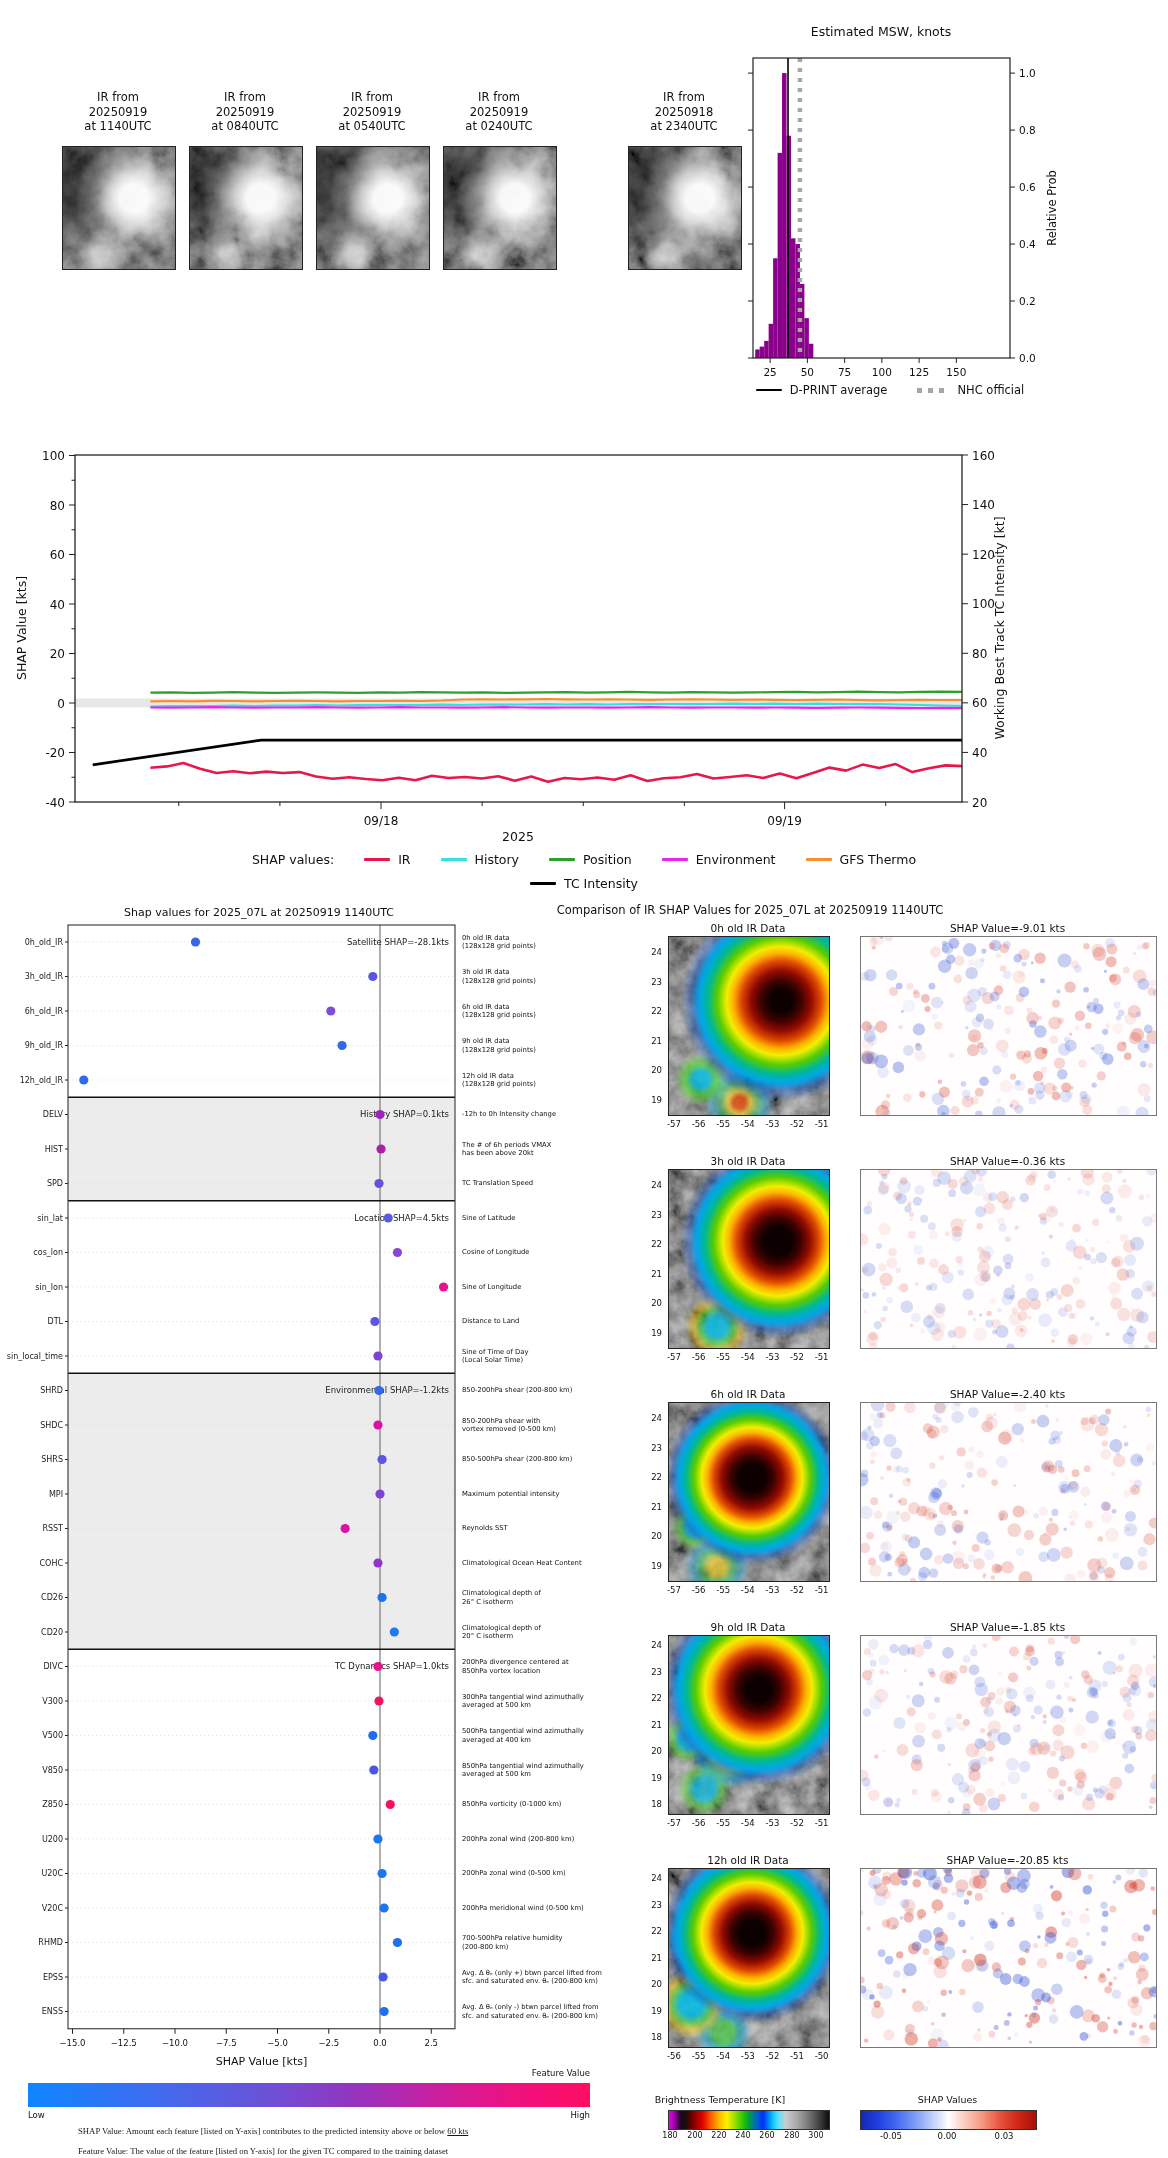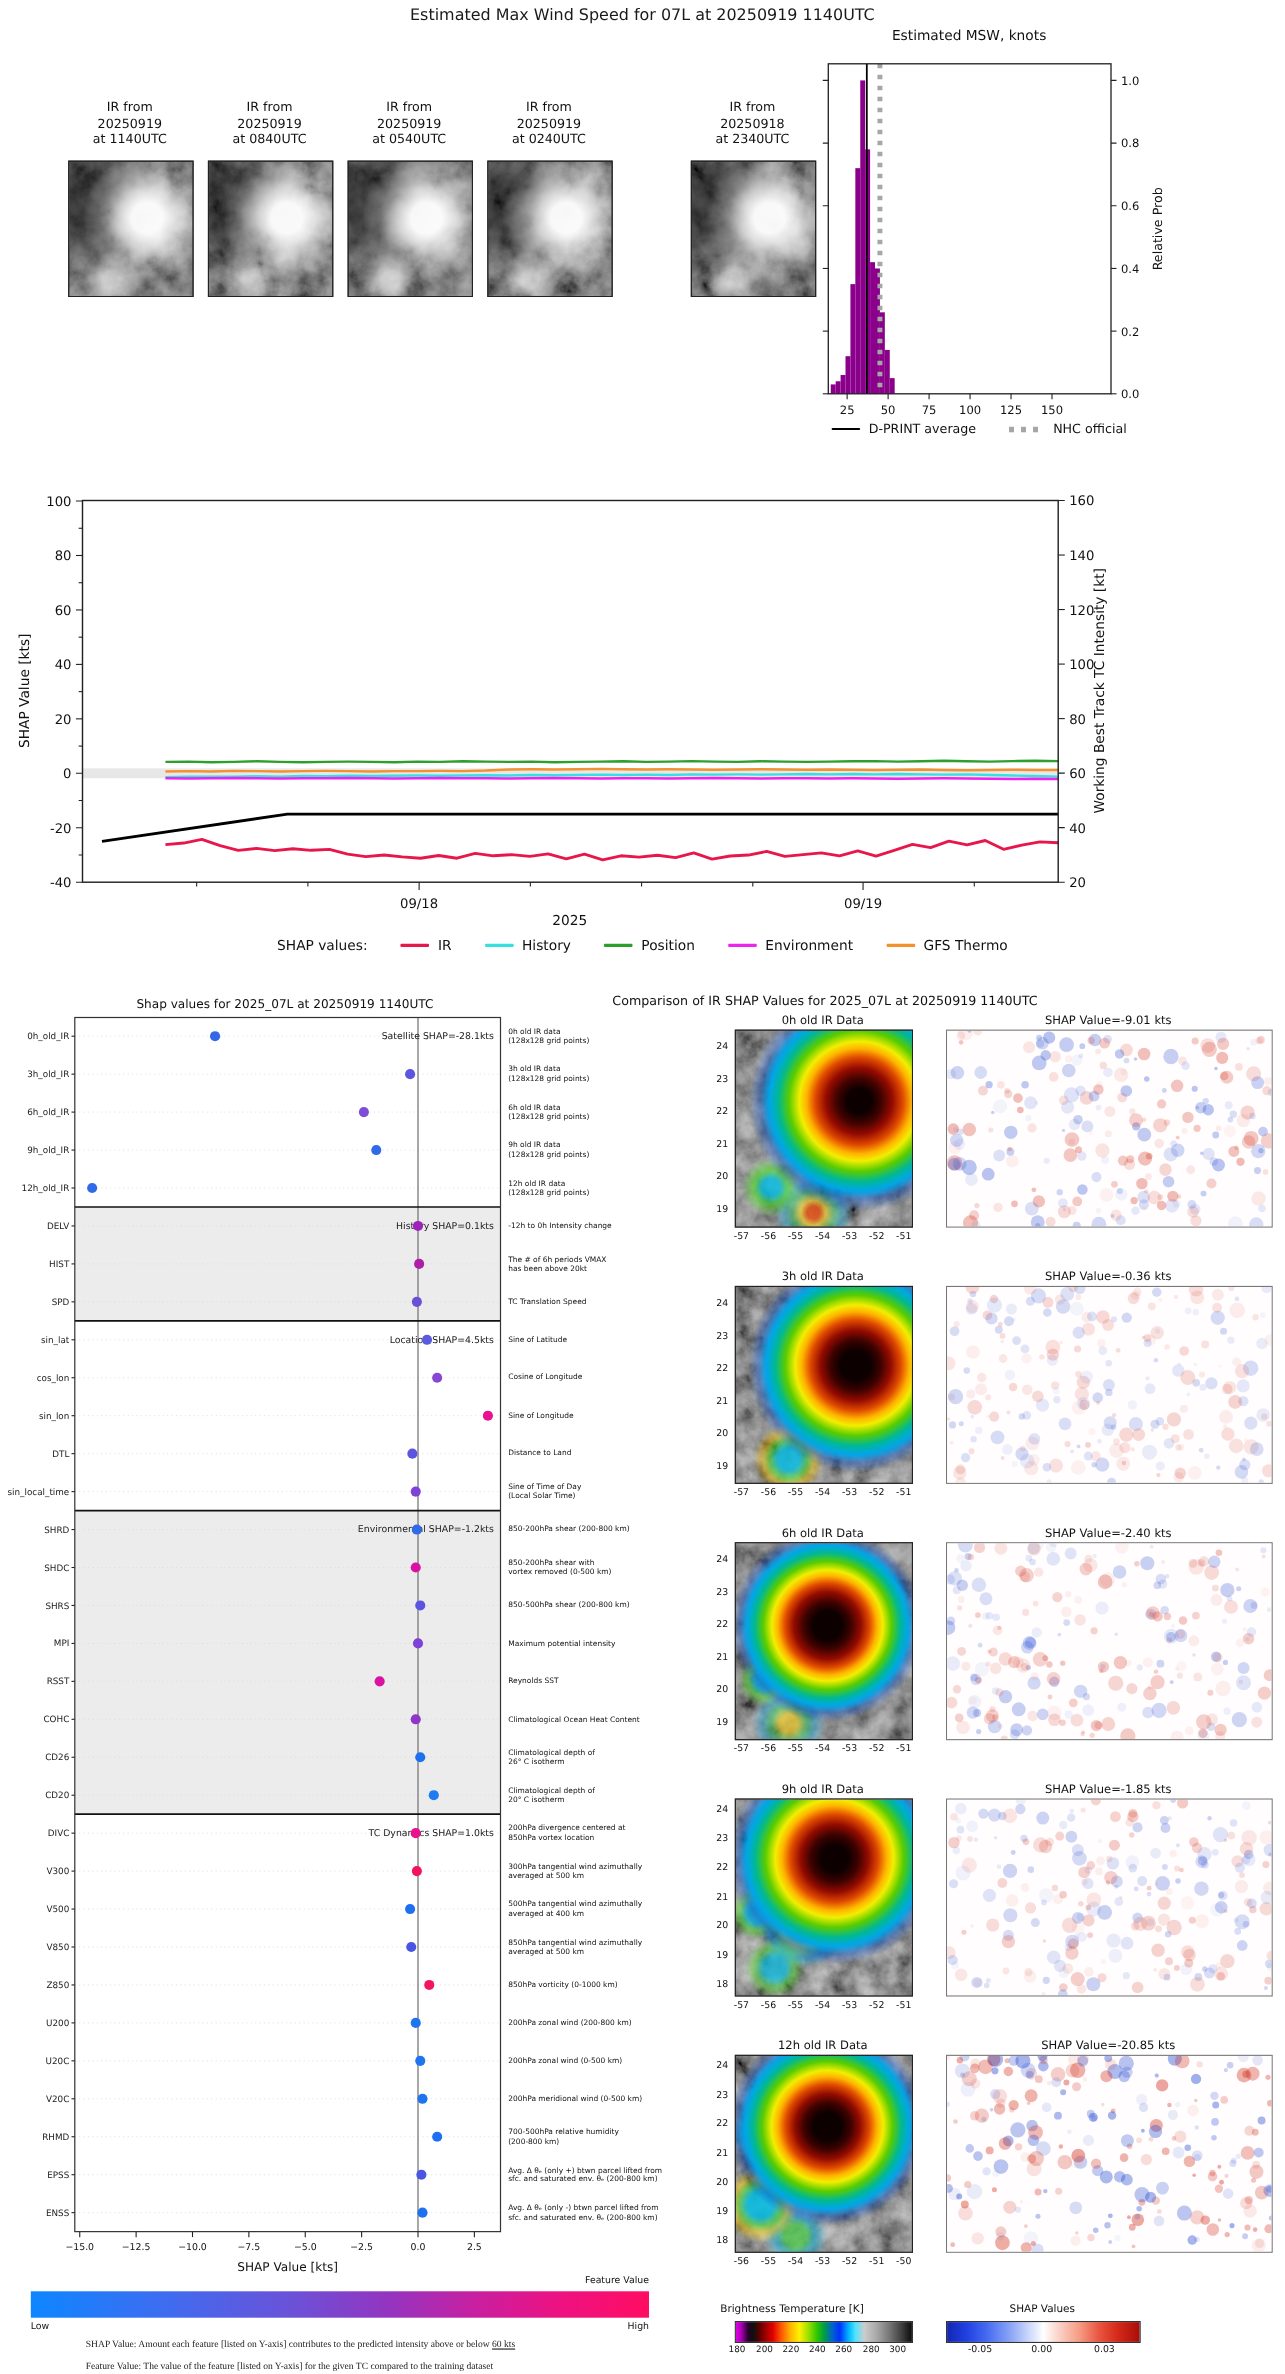--- a/index.html
+++ b/index.html
@@ -83,21 +83,20 @@
           <feTurbulence type="fractalNoise" baseFrequency="0.048" numOctaves="5" seed="19"></feTurbulence>
           <feColorMatrix type="matrix" values="0 0 0 0.95 -0.12  0 0 0 0.95 -0.12  0 0 0 0.95 -0.12  0 0 0 0 1"></feColorMatrix>
         </filter>
       <filter id="gn5" x="0" y="0" width="100%" height="100%">
           <feTurbulence type="fractalNoise" baseFrequency="0.046" numOctaves="5" seed="24"></feTurbulence>
           <feColorMatrix type="matrix" values="0 0 0 0.95 -0.12  0 0 0 0.95 -0.12  0 0 0 0.95 -0.12  0 0 0 0 1"></feColorMatrix>
         </filter>
     </defs>
   </svg>
 
-  <div class="abs ctr" id="main-title">Estimated Max Wind Speed for 07L at 20250919 1140UTC</div>
   <div id="thumbs">
       <div class="thumb-cap" style="left: 38px; top: 90px; white-space: pre-line;">IR from
 20250919
 at 1140UTC</div>
       <div class="thumb-img" style="left:62px;top:146px">
         <svg width="112" height="122">
           <rect width="112" height="122" fill="#2a2a2a"></rect>
           <rect width="112" height="122" filter="url(#gn1)" opacity="0.95"></rect>
         </svg>
         <div class="wblob"></div>
@@ -281,20 +280,26 @@
         <span class="lsw" style="background: rgb(44, 160, 44);"></span>
         <span>Position</span>
       </span>
       <span class="lg-item">
         <span class="lsw" style="background: rgb(238, 34, 238);"></span>
         <span>Environment</span>
       </span>
       <span class="lg-item">
         <span class="lsw" style="background: rgb(242, 145, 45);"></span>
         <span>GFS Thermo</span>
+      </span>
+    </div>
+  <div class="legend-row" id="ts-legend2" style="left:0;top:876px;width:1168px">
+      <span class="lg-item">
+        <span class="lsw" style="background: rgb(0, 0, 0);"></span>
+        <span>TC Intensity</span>
       </span>
     </div>
 
   <div class="abs ctr" id="dp-title">Shap values for 2025_07L at 20250919 1140UTC</div>
   <svg id="dp" class="abs" style="left:0;top:900px" width="660" height="1180">
       <rect x="68" y="197.25" width="387" height="103.5" fill="#ececec"></rect>
       <rect x="68" y="473.25" width="387" height="276" fill="#ececec"></rect>
       <line x1="68" x2="455" y1="42" y2="42" stroke="#dcdcdc" stroke-width="0.8" stroke-dasharray="1 3"></line>
       <text x="63" y="44.8" text-anchor="end" font-size="8" fill="#222">0h_old_IR</text>
       <line x1="68" x2="65" y1="42" y2="42" stroke="#222"></line>

